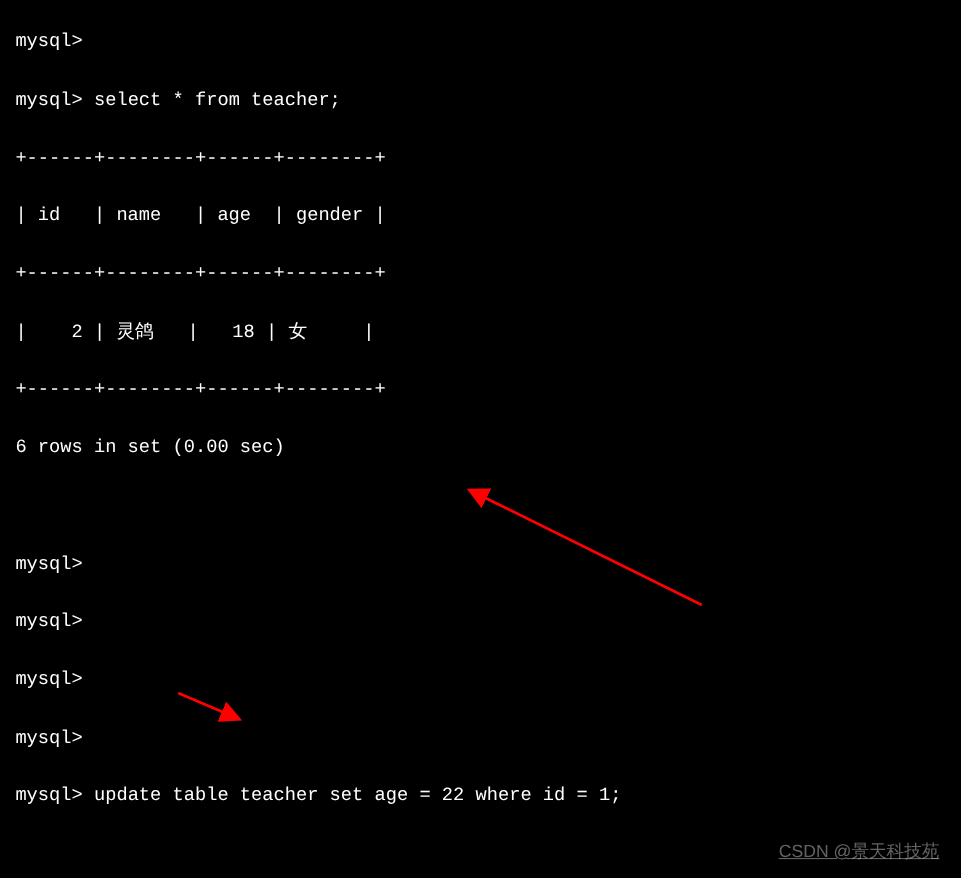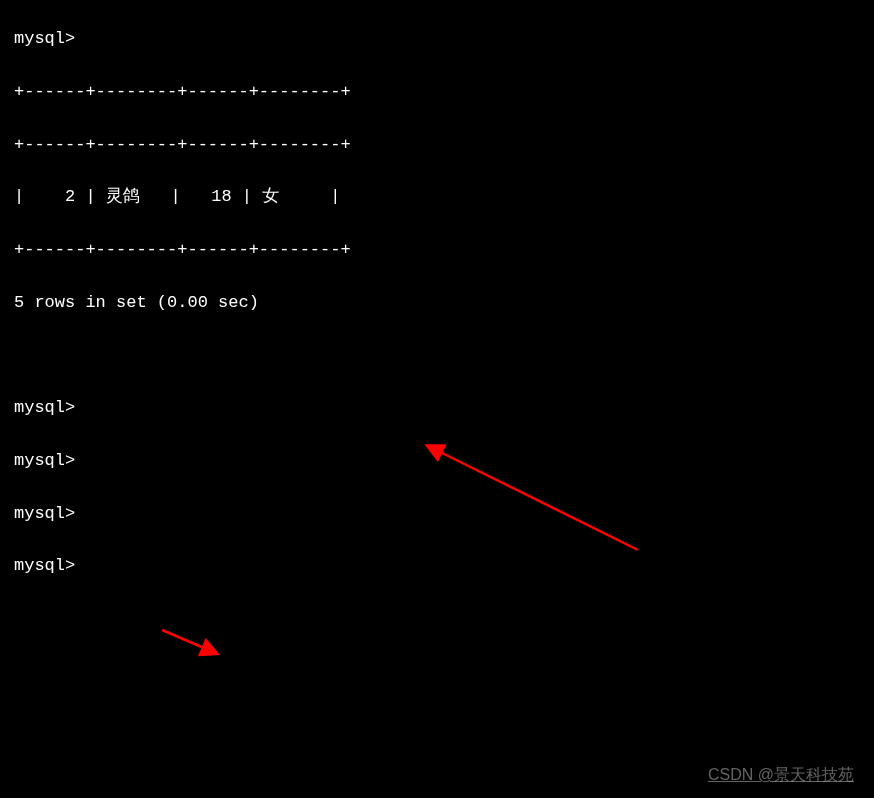--- a/index.html
+++ b/index.html
@@ -36,30 +36,33 @@
       top: 0; left: 0;
       width: 100%; height: 100%;
       pointer-events: none;
     }
   </style>
 </head>
 <body>
 
 <div class="terminal">
 <span class="line"><span>mysql&gt;</span></span>
+<span class="line"><span>mysql&gt;</span> <span>select * from teacher;</span></span>
 <span class="line">+------+--------+------+--------+</span>
+<span class="line">| id   | name   | age  | gender |</span>
 <span class="line">+------+--------+------+--------+</span>
 <span class="line">|    2 | 灵鸽   |   18 | 女     |</span>
 <span class="line">+------+--------+------+--------+</span>
-<span class="line">5 rows in set (0.00 sec)</span>
+<span class="line">6 rows in set (0.00 sec)</span>
 <span class="line"> </span>
 <span class="line"><span>mysql&gt;</span></span>
 <span class="line"><span>mysql&gt;</span></span>
 <span class="line"><span>mysql&gt;</span></span>
 <span class="line"><span>mysql&gt;</span></span>
+<span class="line"><span>mysql&gt;</span> <span>update table teacher set age = 22 where id = 1;</span></span>
 
 
 
 
 
 
 
 
 
 

